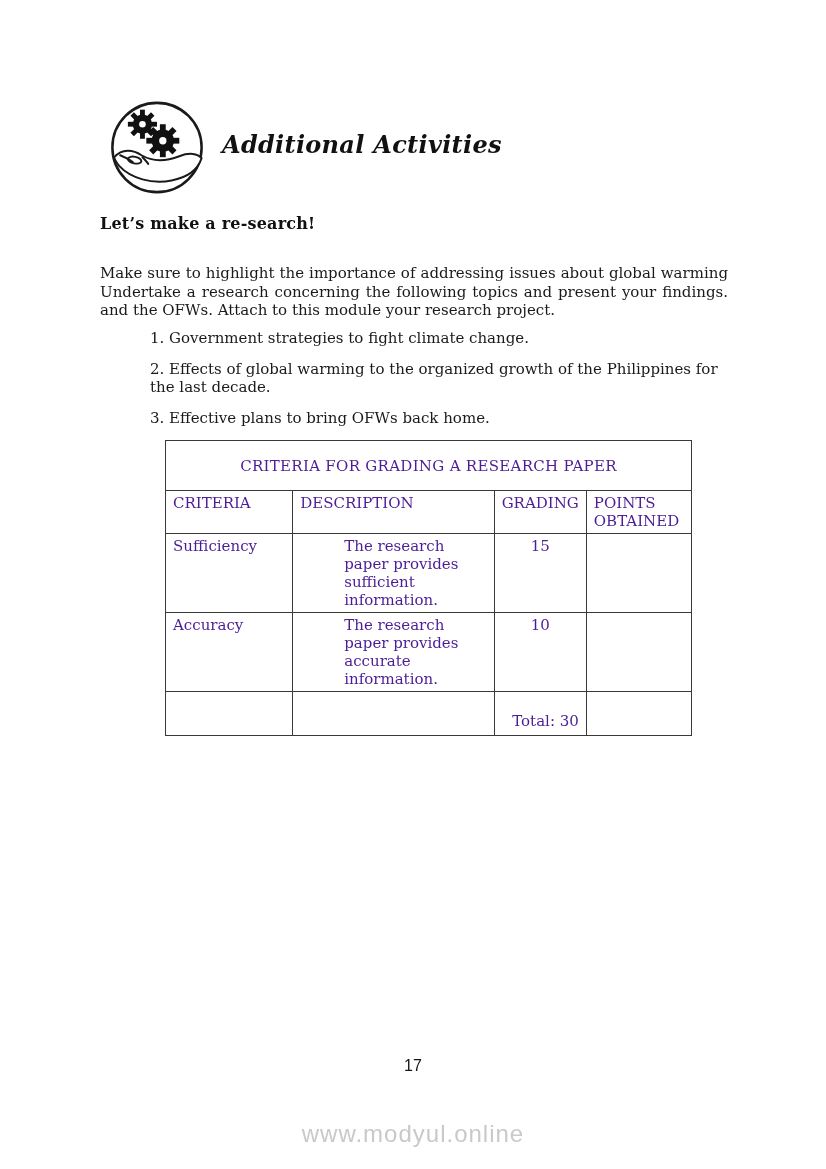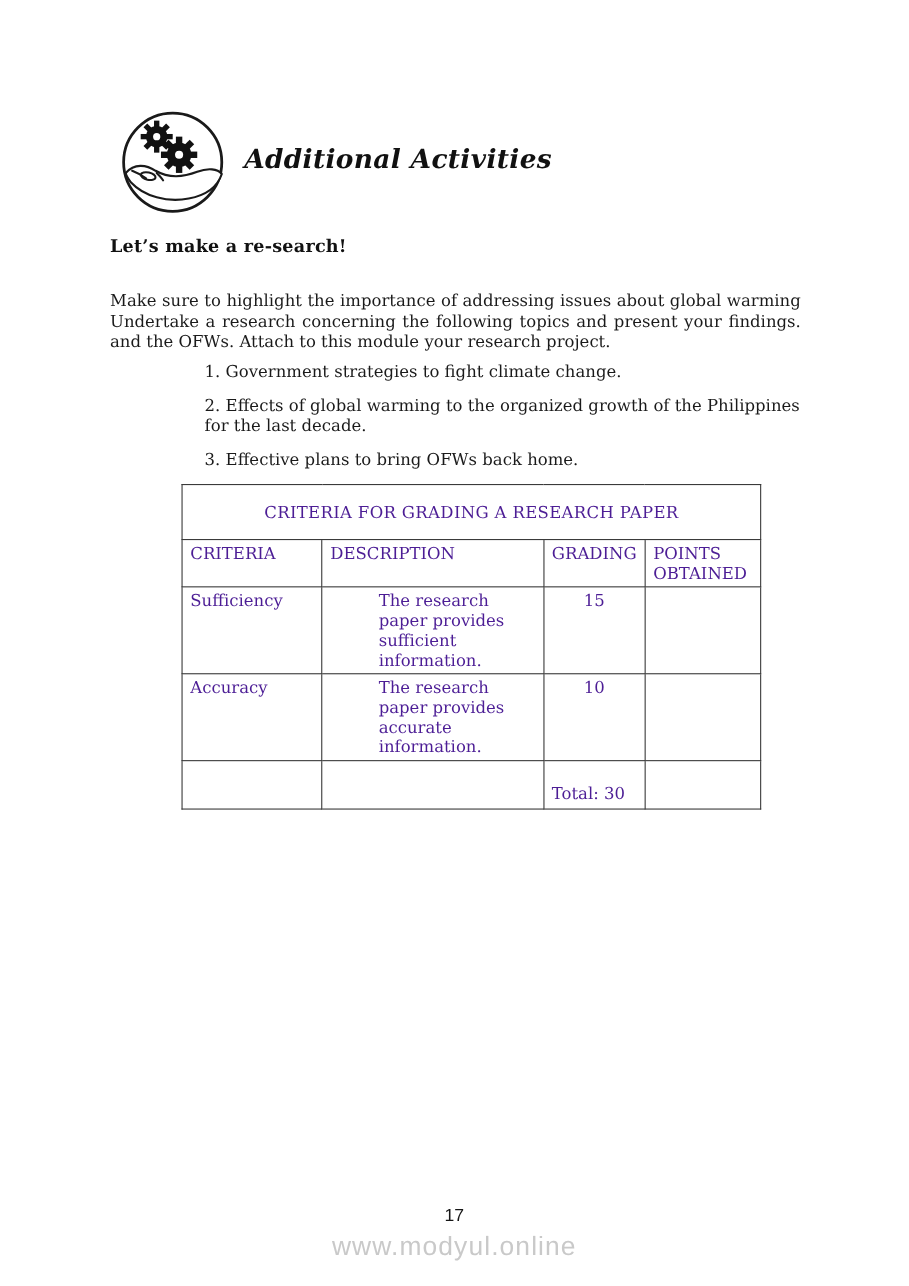--- a/index.html
+++ b/index.html
@@ -67,21 +67,21 @@
 
   
   .topic-list {
     position: absolute;
     left: 150px;
     top: 329px;
     width: 578px;
     font-size: 15px;
     line-height: 18.5px;
   }
-  .topic-item { margin-bottom: 12px; margin-left: 36px; }
+  .topic-item { margin-bottom: 12px; }
 
   
   .rubric {
     position: absolute;
     left: 165px;
     top: 440px;
     width: 527px;
     border-collapse: collapse;
     font-size: 15px;
     line-height: 18px;
@@ -95,30 +95,30 @@
   .rubric td.title-cell {
     height: 50px;
     text-align: center;
     vertical-align: middle;
     letter-spacing: 0.3px;
   }
   .rubric tr.hdr td { height: 38px; }
   .rubric td.pts { text-align: center; }
   .rubric td.total-cell {
     vertical-align: bottom;
-    text-align: left;
+    text-align: right;
     padding-bottom: 5px;
   }
   .desc-inner { max-width: 196px; margin-left: 44px; }
 
   
   .page-number {
     position: absolute;
     left: 0;
-    top: 1097px;
+    top: 1057px;
     width: 100%;
     text-align: center;
     font-family: "Liberation Sans", sans-serif;
     font-size: 16px;
     color: #161616;
   }
   .watermark {
     position: absolute;
     left: 0;
     top: 1120px;

